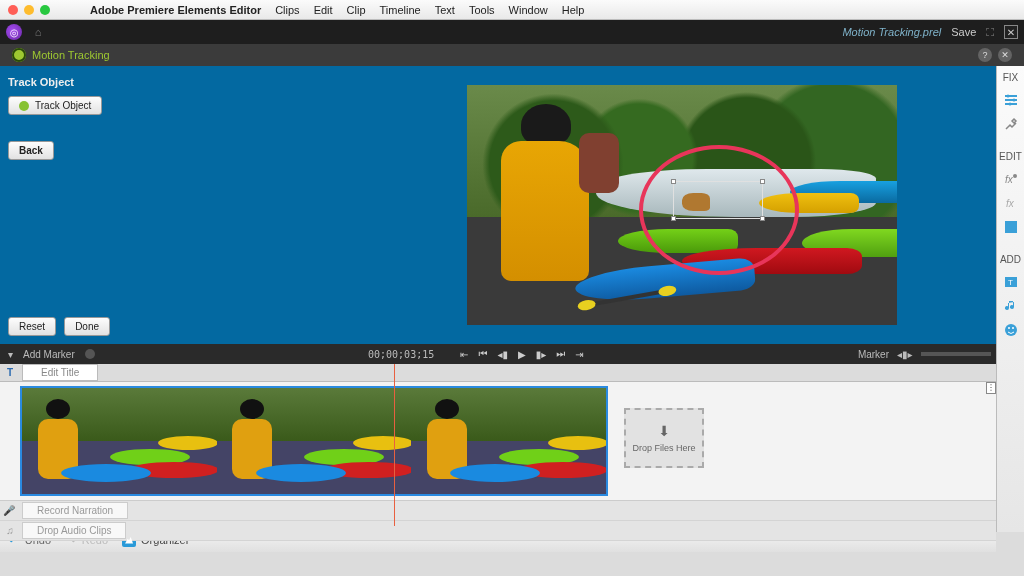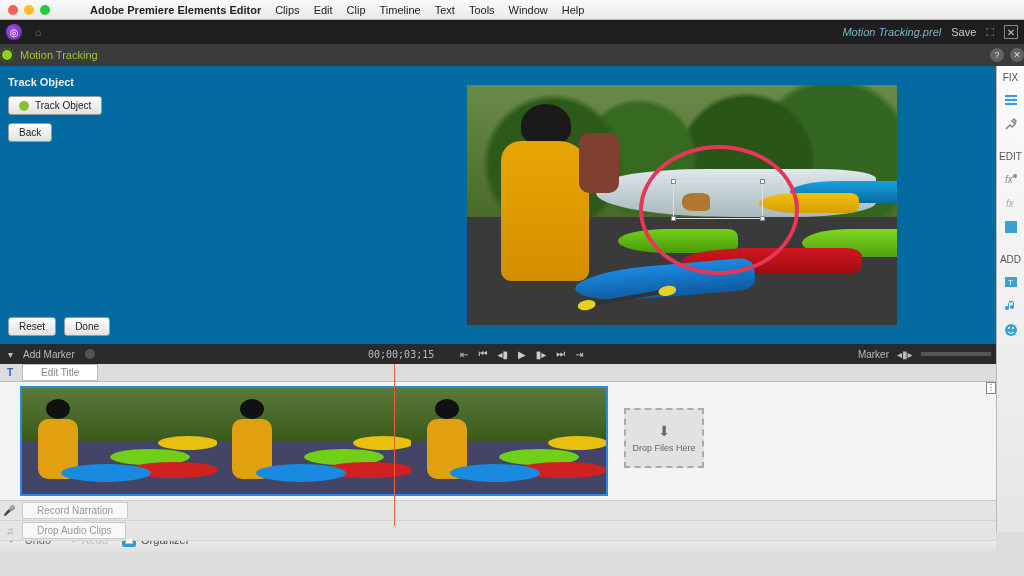--- a/index.html
+++ b/index.html
@@ -17,33 +17,33 @@
 .appbar { height: 24px; background: #1e1e1e; display: flex; align-items: center; padding: 0 6px; justify-content: space-between; color: #ddd; font-size: 11px; }
 .appbar-left { display:flex; align-items:center; gap:8px; }
 .brand-dot { width:16px; height:16px; border-radius:50%; background: radial-gradient(circle at 40% 40%, #a64cf0, #6a28a8); display:flex; align-items:center; justify-content:center; color:#fff; font-size:10px;}
 .home-icon { width:16px; height:16px; display:flex; align-items:center; justify-content:center; color:#777;}
 .appbar-right { display:flex; align-items:center; gap:10px; }
 .proj-name { color:#7fb2c9; font-style: italic; font-size:11px; }
 .save-link { color:#ccc; font-size:11px; }
 .close-box { width:14px; height:14px; border:1px solid #888; background:#222; display:flex; align-items:center; justify-content:center; font-size:10px; color:#ccc;}
 
 
-.panel-title { height: 22px; background:#3b3b3b; color:#9ec831; display:flex; align-items:center; padding:0 0; font-size:11px; justify-content: space-between;}
+.panel-title { height: 22px; background:#3b3b3b; color:#9ec831; display:flex; align-items:center; padding:0 12px; font-size:11px; justify-content: space-between;}
 .panel-title .icon { width:14px;height:14px; background:#9ec831; border-radius:50%; margin-right:6px; box-shadow: inset 0 0 0 2px #2a4a0a;}
 .panel-title-right { display: flex; gap: 6px; }
 .panel-small-btn { width:14px; height:14px; border-radius:50%; background:#636363; color:#ddd; font-size:9px; display:flex; align-items:center; justify-content:center;}
 
 
 .work { height: 278px; background:#0369a1; display:flex; position:relative;}
 .left-panel { width: 340px; padding: 10px 8px; color:#ddd; font-size:11px;}
 .left-panel h4 { font-size: 11px; font-weight: 600; margin-bottom: 8px; color:#eee;}
 .left-panel p { font-size: 10px; line-height: 1.35; color:#c8c8c8; margin-bottom: 10px; max-width: 150px;}
 .btn { background: linear-gradient(#fdfdfd,#e2e2e2); border:1px solid #999; border-radius:3px; padding: 3px 10px; font-size:10px; color:#222; display:inline-flex; align-items:center; gap:6px; cursor:pointer;}
 .btn .dot { width:10px; height:10px; border-radius:50%; background:#86c232;}
-.back-btn { margin-top: 8px; }
+.back-btn { margin-top: 26px; font-weight: bold; }
 .bottom-btns { position:absolute; left:8px; bottom:8px; display:flex; gap:8px;}
 
 
 .preview { flex:1; display:flex; align-items:center; justify-content:center; }
 .frame { width: 430px; height: 240px; background: #3a3a3a; position:relative; overflow:hidden;}
 .trees { position:absolute; top:0; left:0; right:0; height:55%; background:
   radial-gradient(circle at 20% 60%, #2d5a1a 18%, transparent 20%),
   radial-gradient(circle at 40% 55%, #356a20 20%, transparent 22%),
   radial-gradient(circle at 65% 58%, #2a5518 22%, transparent 24%),
   radial-gradient(circle at 85% 56%, #336622 20%, transparent 22%),

